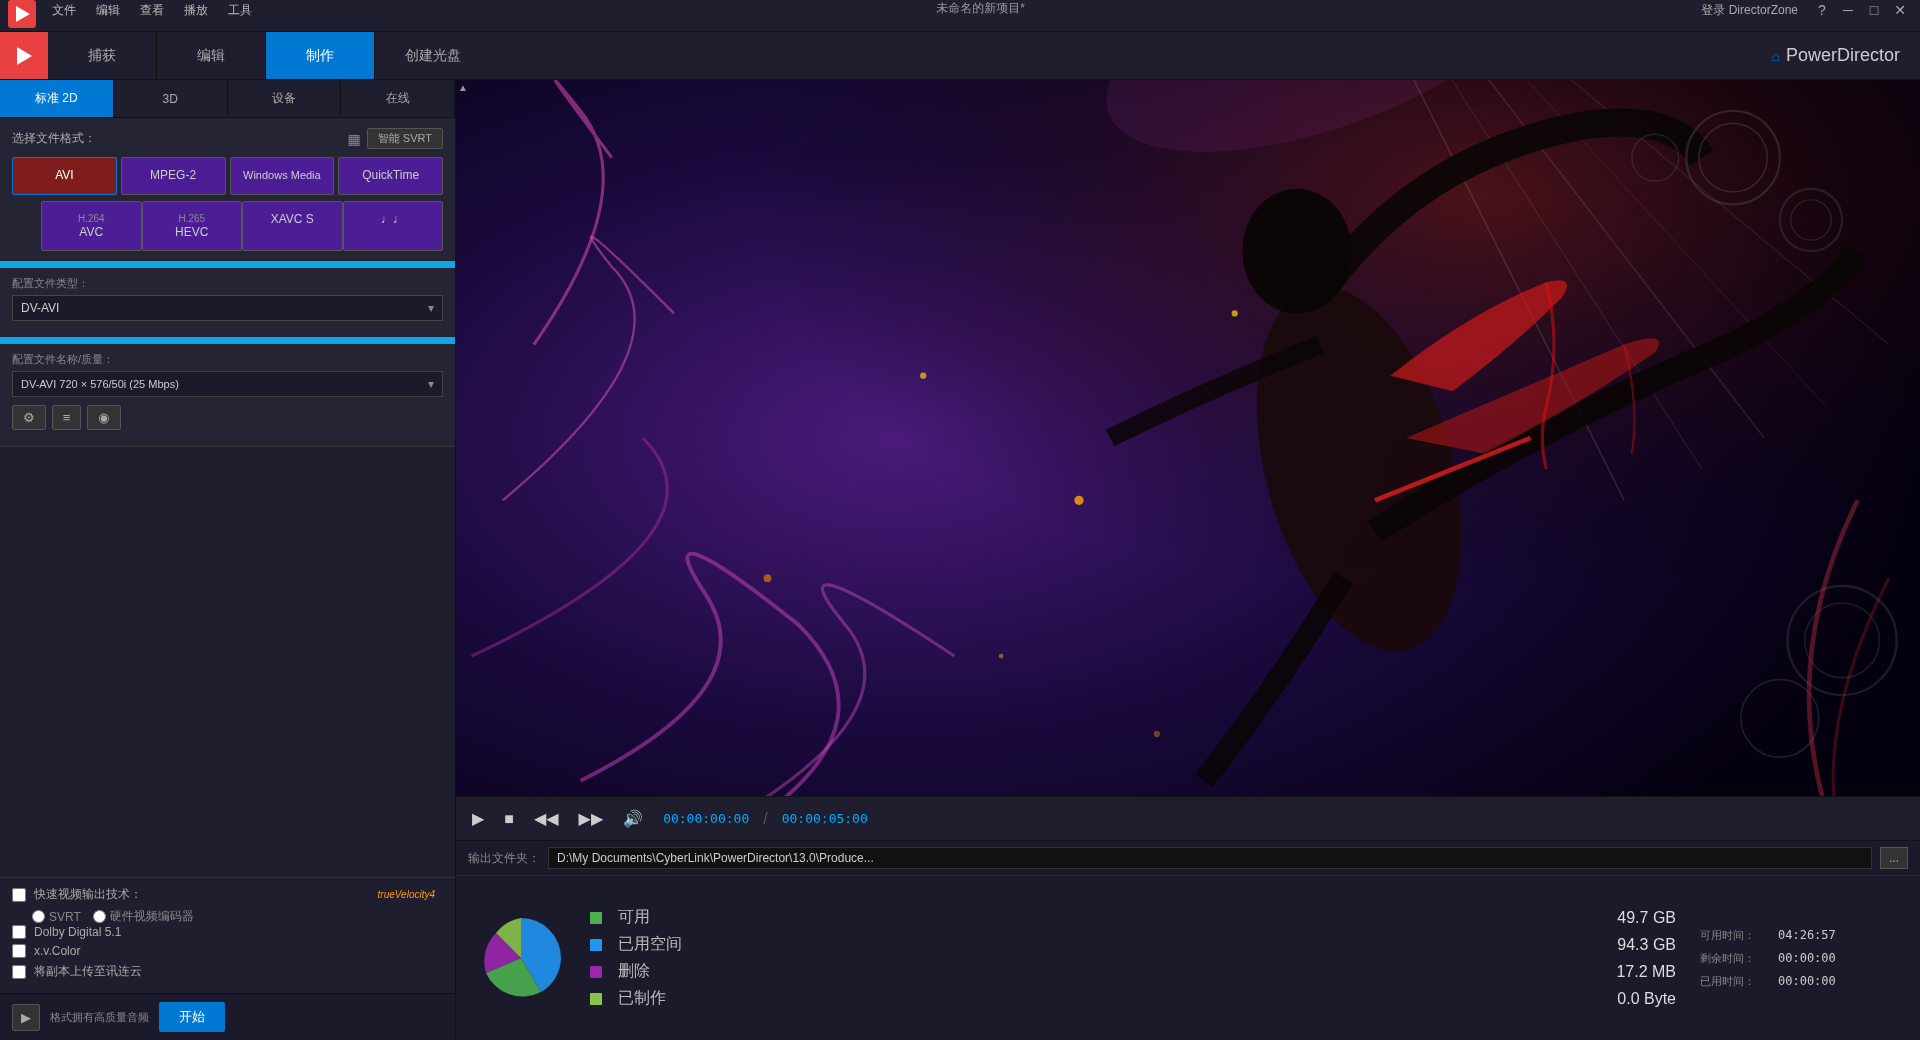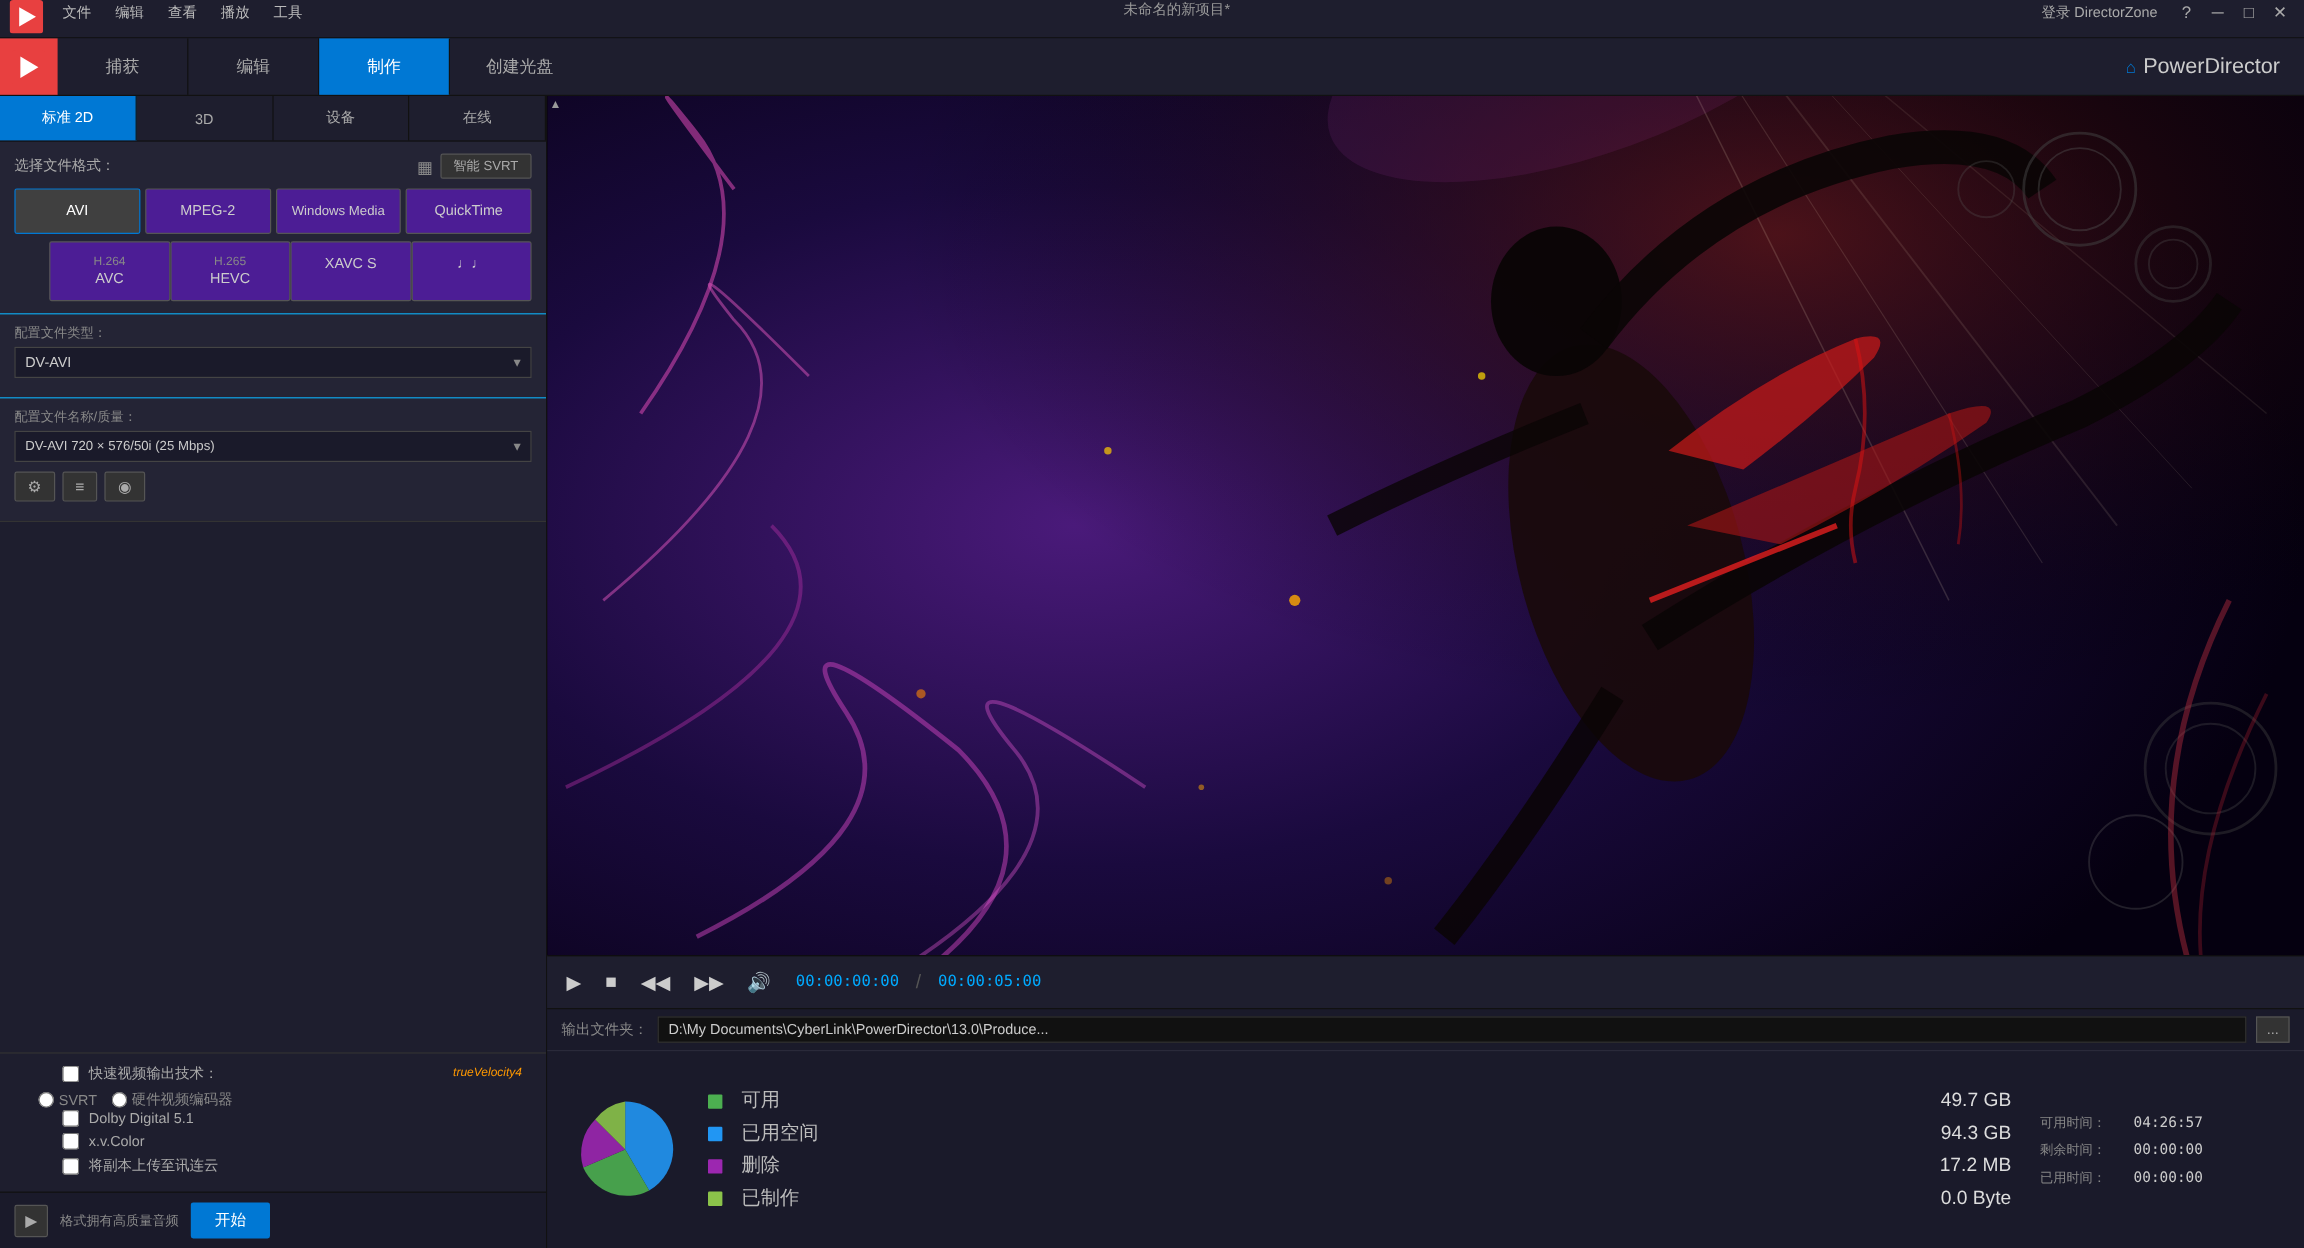--- a/index.html
+++ b/index.html
@@ -188,40 +188,40 @@
       border: 1px solid #555;
       color: #ccc;
       font-size: 12px;
       padding: 10px 4px;
       cursor: pointer;
       text-align: center;
       border-radius: 2px;
       line-height: 1.3;
     }
     .format-btn.active {
-      background: #404040;
+      background: #7f1d1d;
       border-color: #0078d4;
       color: #fff;
     }
     .format-btn .sub-label {
       font-size: 10px;
       color: #888;
     }
 
     .format-grid-2 {
       display: grid;
       grid-template-columns: repeat(4, 1fr);
       gap: 0;
       padding-left: 29px;
     }
 
     
     .config-section {
       padding: 8px 12px;
-      border-top: 1px solid #0ea5e9;
+      border-top: 7px solid #0ea5e9;
     }
     .config-label {
       font-size: 11px;
       color: #888;
       margin-bottom: 4px;
     }
     .config-select {
       width: 100%;
       background: #1a1a2a;
       border: 1px solid #444;
@@ -275,21 +275,20 @@
       border-top: 1px solid #333;
       background: #1e1e2e;
     }
     .option-row {
       display: flex;
       align-items: center;
       margin-bottom: 5px;
       font-size: 12px;
       color: #aaa;
       gap: 8px;
-      margin-left: 40px;
     }
     .option-row input[type="checkbox"] {
       width: 14px;
       height: 14px;
       cursor: pointer;
     }
     .option-radio-group {
       display: flex;
       gap: 12px;
       margin-left: 20px;

